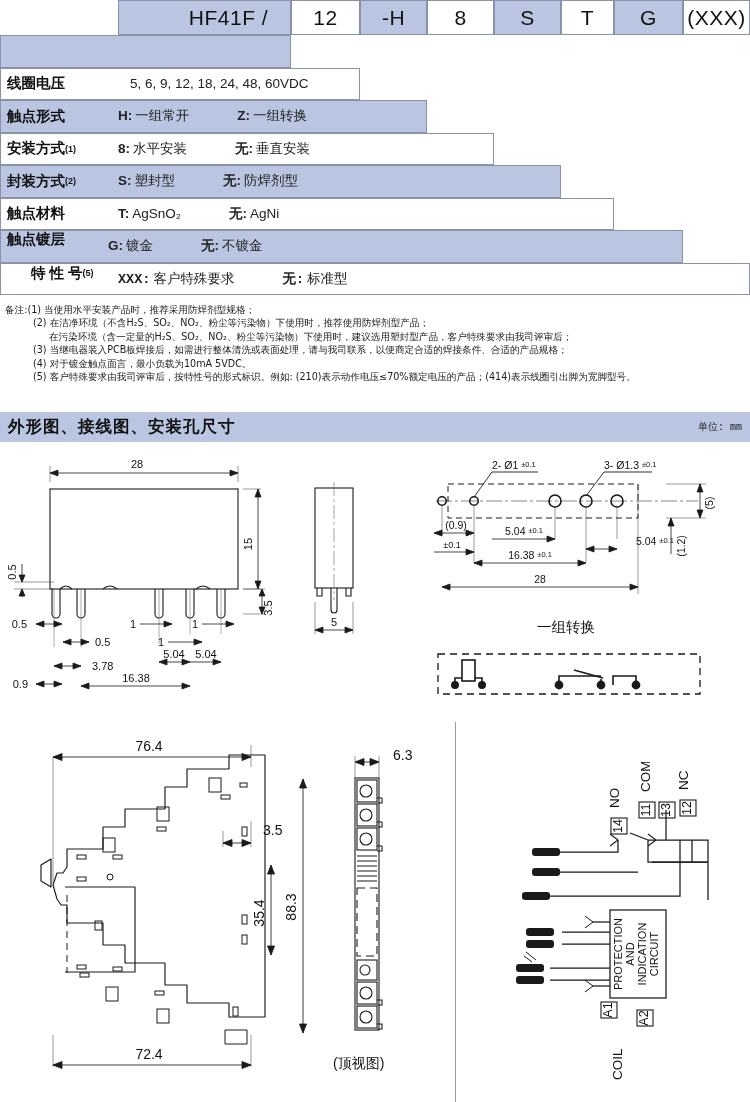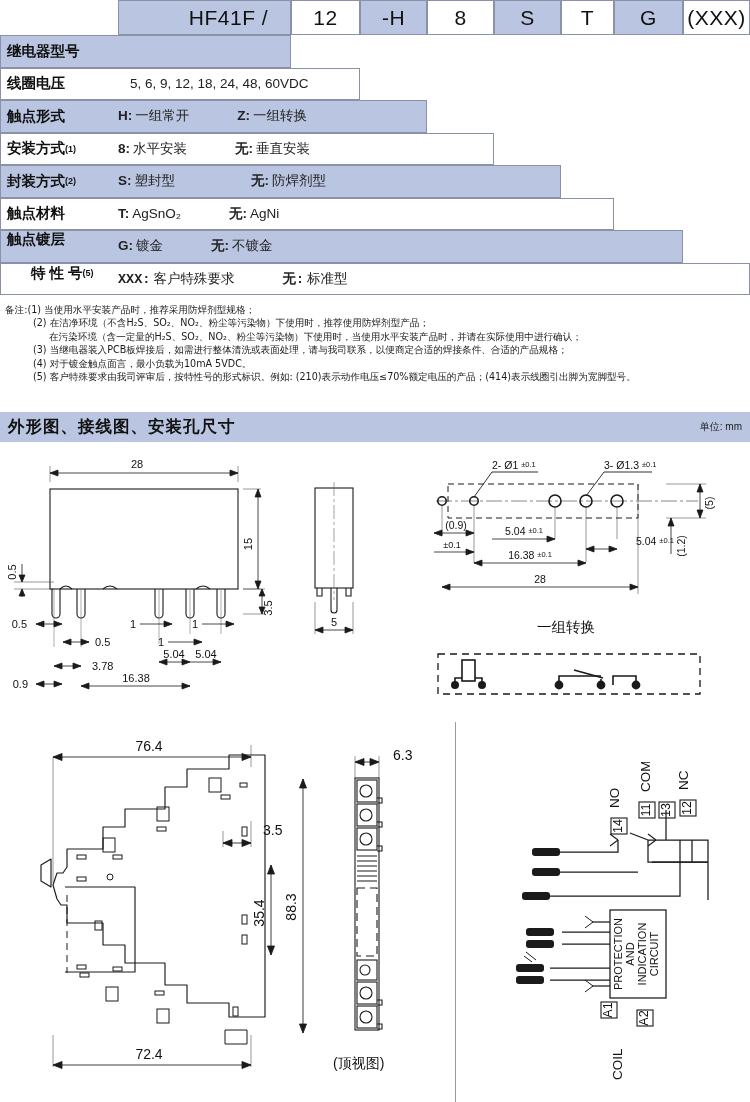--- a/index.html
+++ b/index.html
@@ -41,21 +41,21 @@
   .notes{position:absolute;left:5px;top:303px;width:742px;
     font-family:"DejaVu Sans",sans-serif;font-size:9.6px;line-height:13.4px;color:#1a1a1a;}
   .note-line{white-space:nowrap;}
   .note-ind{padding-left:28px;}
   .note-ind2{padding-left:44px;}
 
   
   .secbar{position:absolute;left:0;top:412px;width:750px;height:30px;
     background:#b9c5e1;display:flex;align-items:center;justify-content:space-between;}
   .secbar .title{font-size:16.5px;font-weight:bold;color:#111;padding-left:8px;letter-spacing:1px;}
-  .secbar .unit{font-size:10px;color:#222;padding-right:8px;}
+  .secbar .unit{font-size:10px;color:#222;padding-right:8px;font-family:Liberation Mono, monospace;}
 
   
   .draw{position:absolute;}
   .draw svg{display:block;}
   .divider{position:absolute;left:455px;top:722px;width:1px;height:380px;background:#9a9a9a;}
 
   .cap{position:absolute;font-size:14px;color:#111;}
 </style>
 </head>
 <body>
@@ -74,69 +74,68 @@
         <div class="hdr-txt" style="left: 427px; top: 0px; width: 67px; height: 35px;">8</div>
         <div class="cell blue" style="left: 494px; top: 0px; width: 67px; height: 35px;"></div>
         <div class="hdr-txt" style="left: 494px; top: 0px; width: 67px; height: 35px;">S</div>
         <div class="cell white" style="left: 561px; top: 0px; width: 53px; height: 35px;"></div>
         <div class="hdr-txt" style="left: 561px; top: 0px; width: 53px; height: 35px;">T</div>
         <div class="cell blue" style="left: 614px; top: 0px; width: 69px; height: 35px;"></div>
         <div class="hdr-txt" style="left: 614px; top: 0px; width: 69px; height: 35px;">G</div>
         <div class="cell white" style="left: 683px; top: 0px; width: 67px; height: 35px;"></div>
         <div class="hdr-txt" style="left: 683px; top: 0px; width: 67px; height: 35px;">(XXX)</div>
         <div class="cell blue" style="left: 0px; top: 35px; width: 291px; height: 32.5px;"></div>
-        <div class="row-label" style="left: 0px; top: 35px; width: 110px; height: 32.5px;">继电器型号</div>
         <div class="cell white" style="left: 0px; top: 67.5px; width: 360px; height: 32.5px;"></div>
         <div class="row-label" style="left: 0px; top: 67.5px; width: 110px; height: 32.5px;">线圈电压</div>
         <div class="row-val" style="left: 118px; top: 67.5px; width: 242px; height: 32.5px;">
           <span class="opt" style="margin-left:12px">5, 6, 9, 12, 18, 24, 48, 60VDC</span>
         </div>
         <div class="cell blue" style="left: 0px; top: 100px; width: 427px; height: 32.5px;"></div>
         <div class="row-label" style="left: 0px; top: 100px; width: 110px; height: 32.5px;">触点形式</div>
         <div class="row-val" style="left: 118px; top: 100px; width: 309px; height: 32.5px;">
           <span class="opt" style="margin-left:0px"><b>H:</b>一组常开</span>
           <span class="opt" style="margin-left:48px"><b>Z:</b>一组转换</span>
         </div>
         <div class="cell white" style="left: 0px; top: 132.5px; width: 494px; height: 32.5px;"></div>
         <div class="row-label" style="left: 0px; top: 132.5px; width: 110px; height: 32.5px;">安装方式<sup>(1)</sup></div>
         <div class="row-val" style="left: 118px; top: 132.5px; width: 376px; height: 32.5px;">
           <span class="opt" style="margin-left:0px"><b>8:</b>水平安装</span>
           <span class="opt" style="margin-left:48px"><b>无:</b>垂直安装</span>
         </div>
         <div class="cell blue" style="left: 0px; top: 165px; width: 561px; height: 32.5px;"></div>
         <div class="row-label" style="left: 0px; top: 165px; width: 110px; height: 32.5px;">封装方式<sup>(2)</sup></div>
-        <div class="row-val" style="left: 118px; top: 165px; width: 443px; height: 32.5px; gap: 28px;">
+        <div class="row-val" style="left: 118px; top: 165px; width: 443px; height: 32.5px;">
           <span class="opt" style="margin-left:0px"><b>S:</b>塑封型</span>
           <span class="opt" style="margin-left:48px"><b>无:</b>防焊剂型</span>
         </div>
         <div class="cell white" style="left: 0px; top: 197.5px; width: 614px; height: 32.5px;"></div>
         <div class="row-label" style="left: 0px; top: 197.5px; width: 110px; height: 32.5px; font-family: Liberation Mono, monospace;">触点材料</div>
         <div class="row-val" style="left: 118px; top: 197.5px; width: 496px; height: 32.5px; text-align: right;">
           <span class="opt" style="margin-left:0px"><b>T:</b>AgSnO₂</span>
           <span class="opt" style="margin-left:48px"><b>无:</b>AgNi</span>
         </div>
         <div class="cell blue" style="left: 0px; top: 230px; width: 683px; height: 32.5px;"></div>
         <div class="row-label" style="left: 0px; top: 228px; width: 110px; height: 22px;">触点镀层</div>
-        <div class="row-val" style="left: 118px; top: 230px; width: 565px; height: 32.5px;">
+        <div class="row-val" style="left: 108px; top: 230px; width: 565px; height: 32.5px;">
           <span class="opt" style="margin-left:0px"><b>G:</b>镀金</span>
           <span class="opt" style="margin-left:48px"><b>无:</b>不镀金</span>
         </div>
         <div class="cell white" style="left: 0px; top: 262.5px; width: 750px; height: 32.5px;"></div>
         <div class="row-label" style="left: 0px; top: 262.5px; width: 110px; height: 21px; padding-left: 31px;">特 性 号<sup>(5)</sup></div>
         <div class="row-val" style="left: 118px; top: 262.5px; width: 632px; height: 32.5px; font-family: Liberation Mono, monospace;">
           <span class="opt" style="margin-left:0px"><b>XXX:</b>客户特殊要求</span>
           <span class="opt" style="margin-left:48px"><b>无:</b>标准型</span>
         </div>
       </div>
   </div>
 
   <div class="notes">
     <div class="note-line"><span>备注:</span><span>(1) 当使用水平安装产品时，推荐采用防焊剂型规格；</span></div>
     <div class="note-line note-ind"><span>(2) 在洁净环境（不含H₂S、SO₂、NO₂、粉尘等污染物）下使用时，推荐使用防焊剂型产品；</span></div>
-    <div class="note-line note-ind2"><span>在污染环境（含一定量的H₂S、SO₂、NO₂、粉尘等污染物）下使用时，当使用水平安装产品时，并请在实际使用中进行确认；</span></div>
+    <div class="note-line note-ind2"><span>在污染环境（含一定量的H₂S、SO₂、NO₂、粉尘等污染物）下使用时，建议选用塑封型产品，客户特殊要求由我司评审后；</span></div>
     <div class="note-line note-ind"><span>(3) 当继电器装入PCB板焊接后，如需进行整体清洗或表面处理，请与我司联系，以便商定合适的焊接条件、合适的产品规格；</span></div>
     <div class="note-line note-ind"><span>(4) 对于镀金触点面言，最小负载为10mA 5VDC。</span></div>
     <div class="note-line note-ind"><span>(5) 客户特殊要求由我司评审后，按特性号的形式标识。例如: (210)表示动作电压≤70%额定电压的产品；(414)表示线圈引出脚为宽脚型号。</span></div>
   </div>
 
   <div class="secbar">
     <div class="title">外形图、接线图、安装孔尺寸</div>
     <div class="unit">单位: mm</div>
   </div>
 

